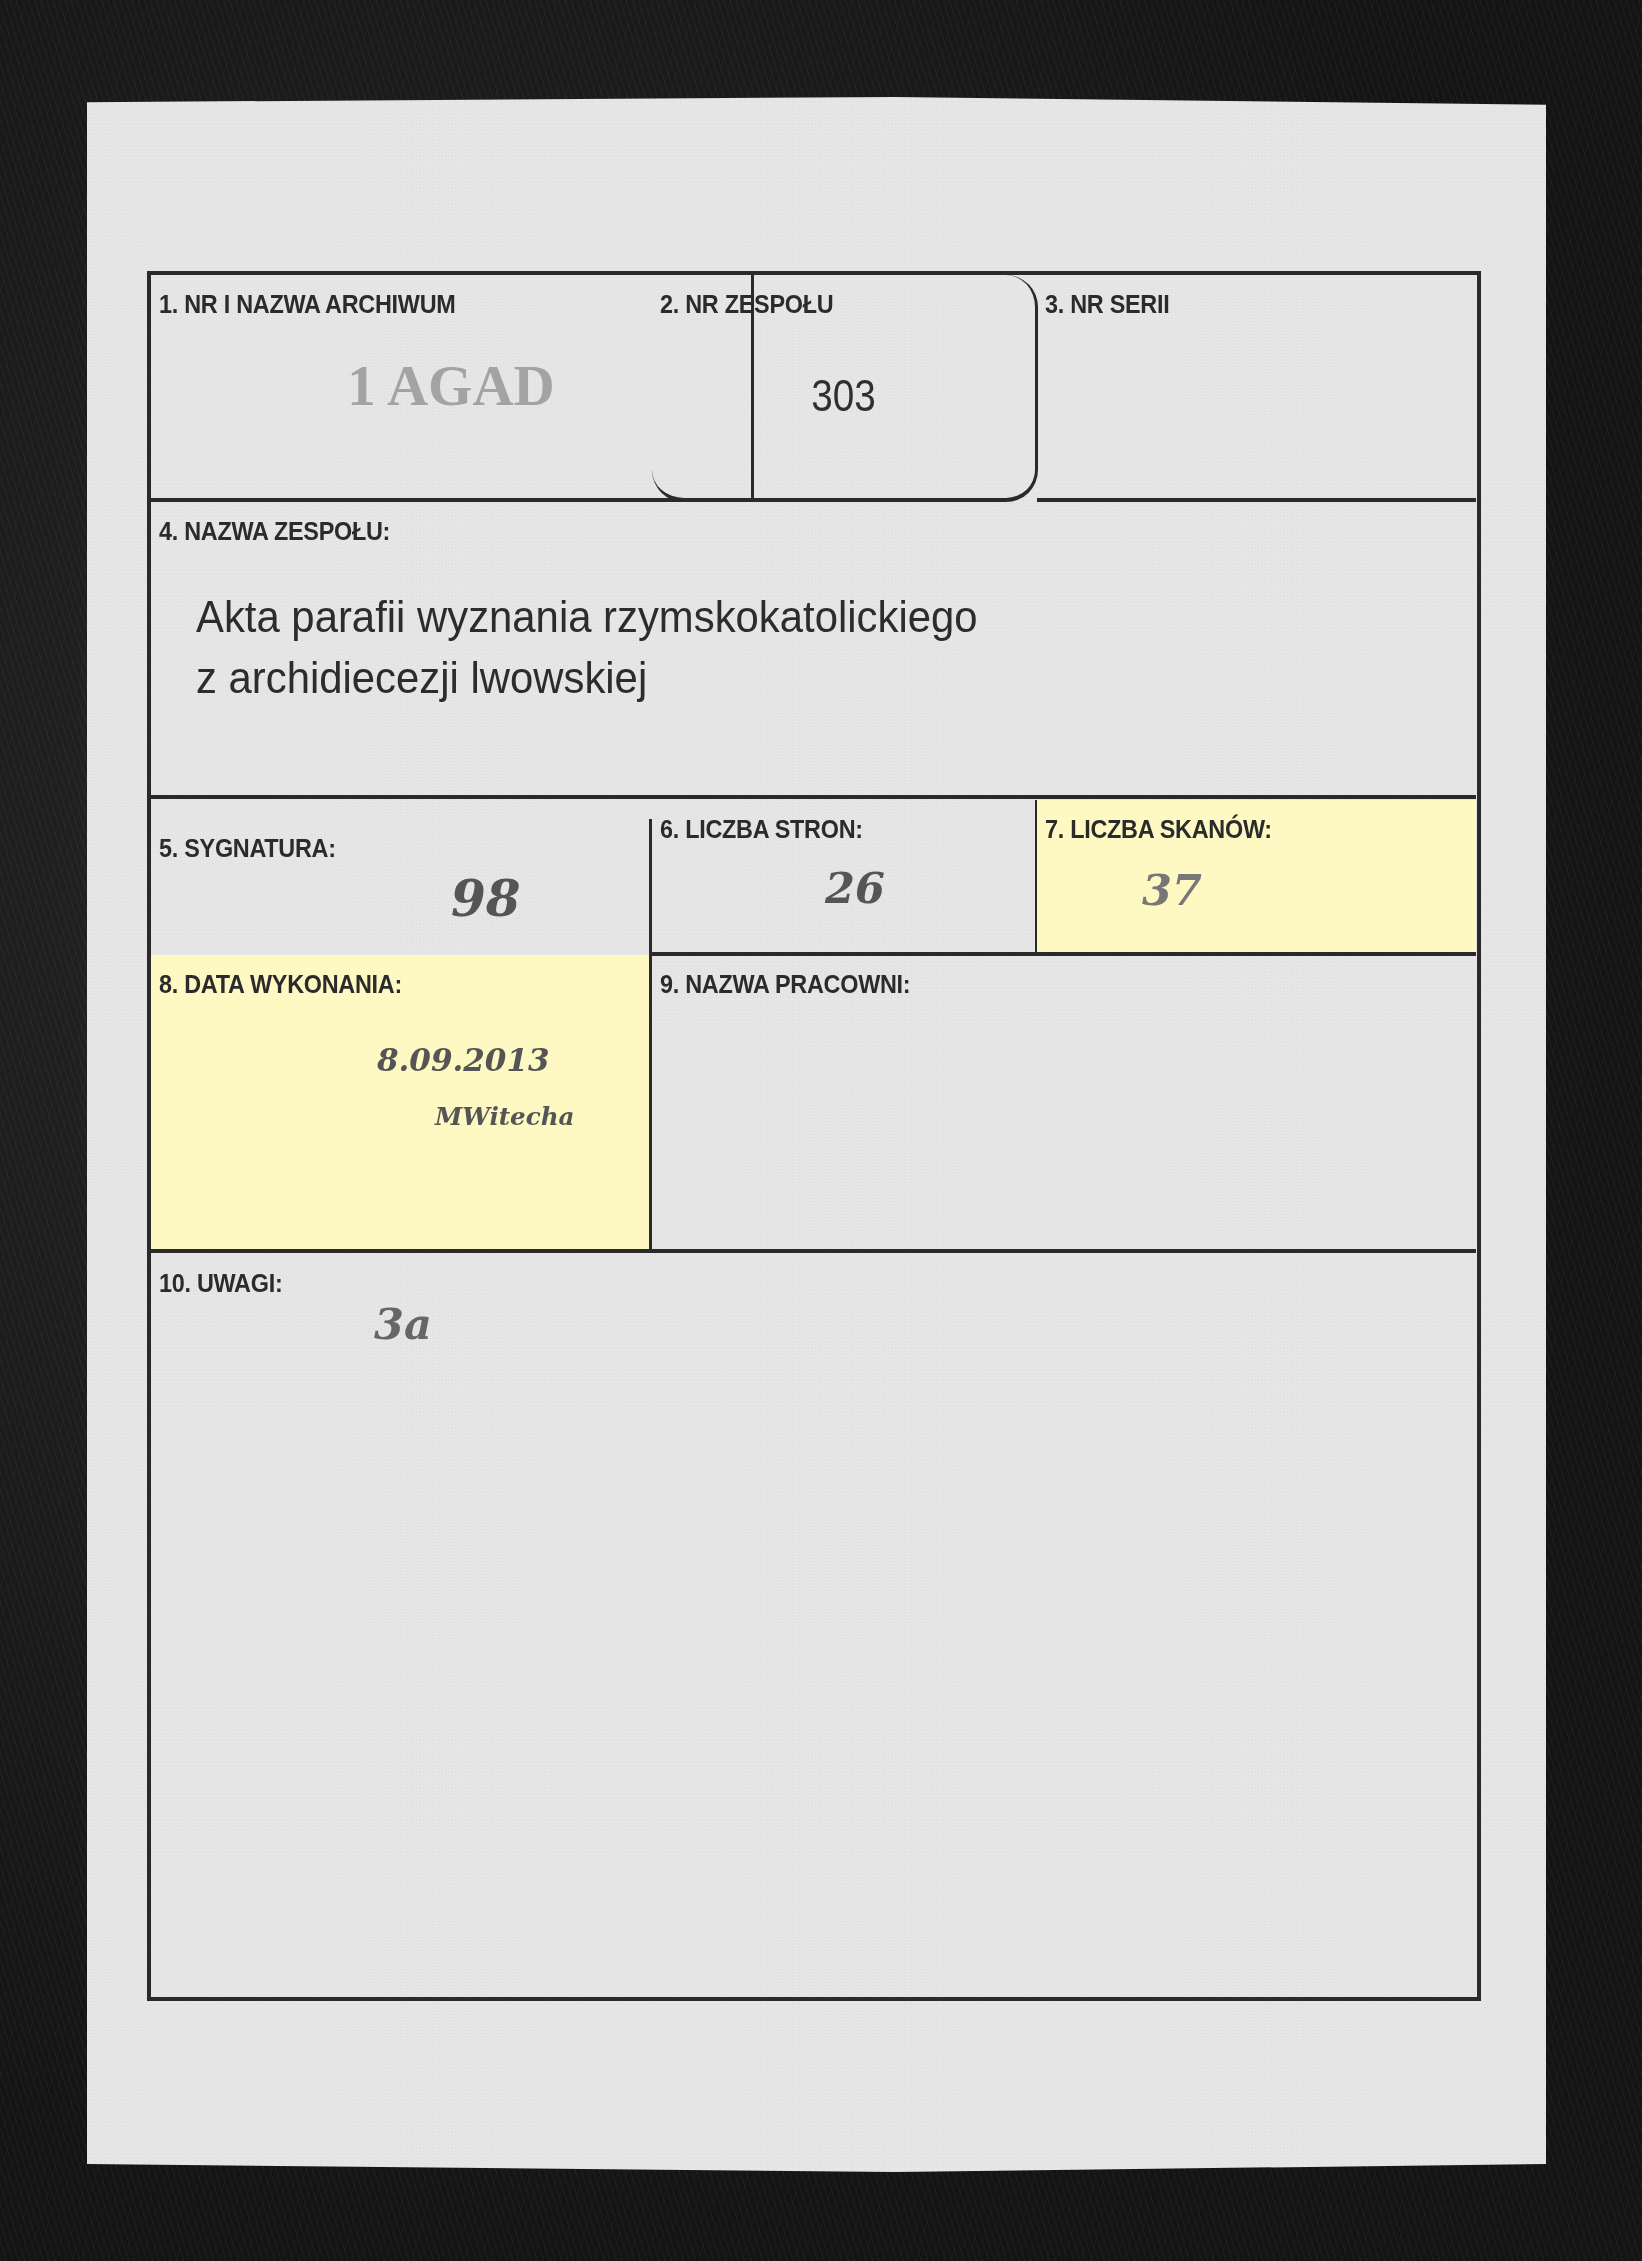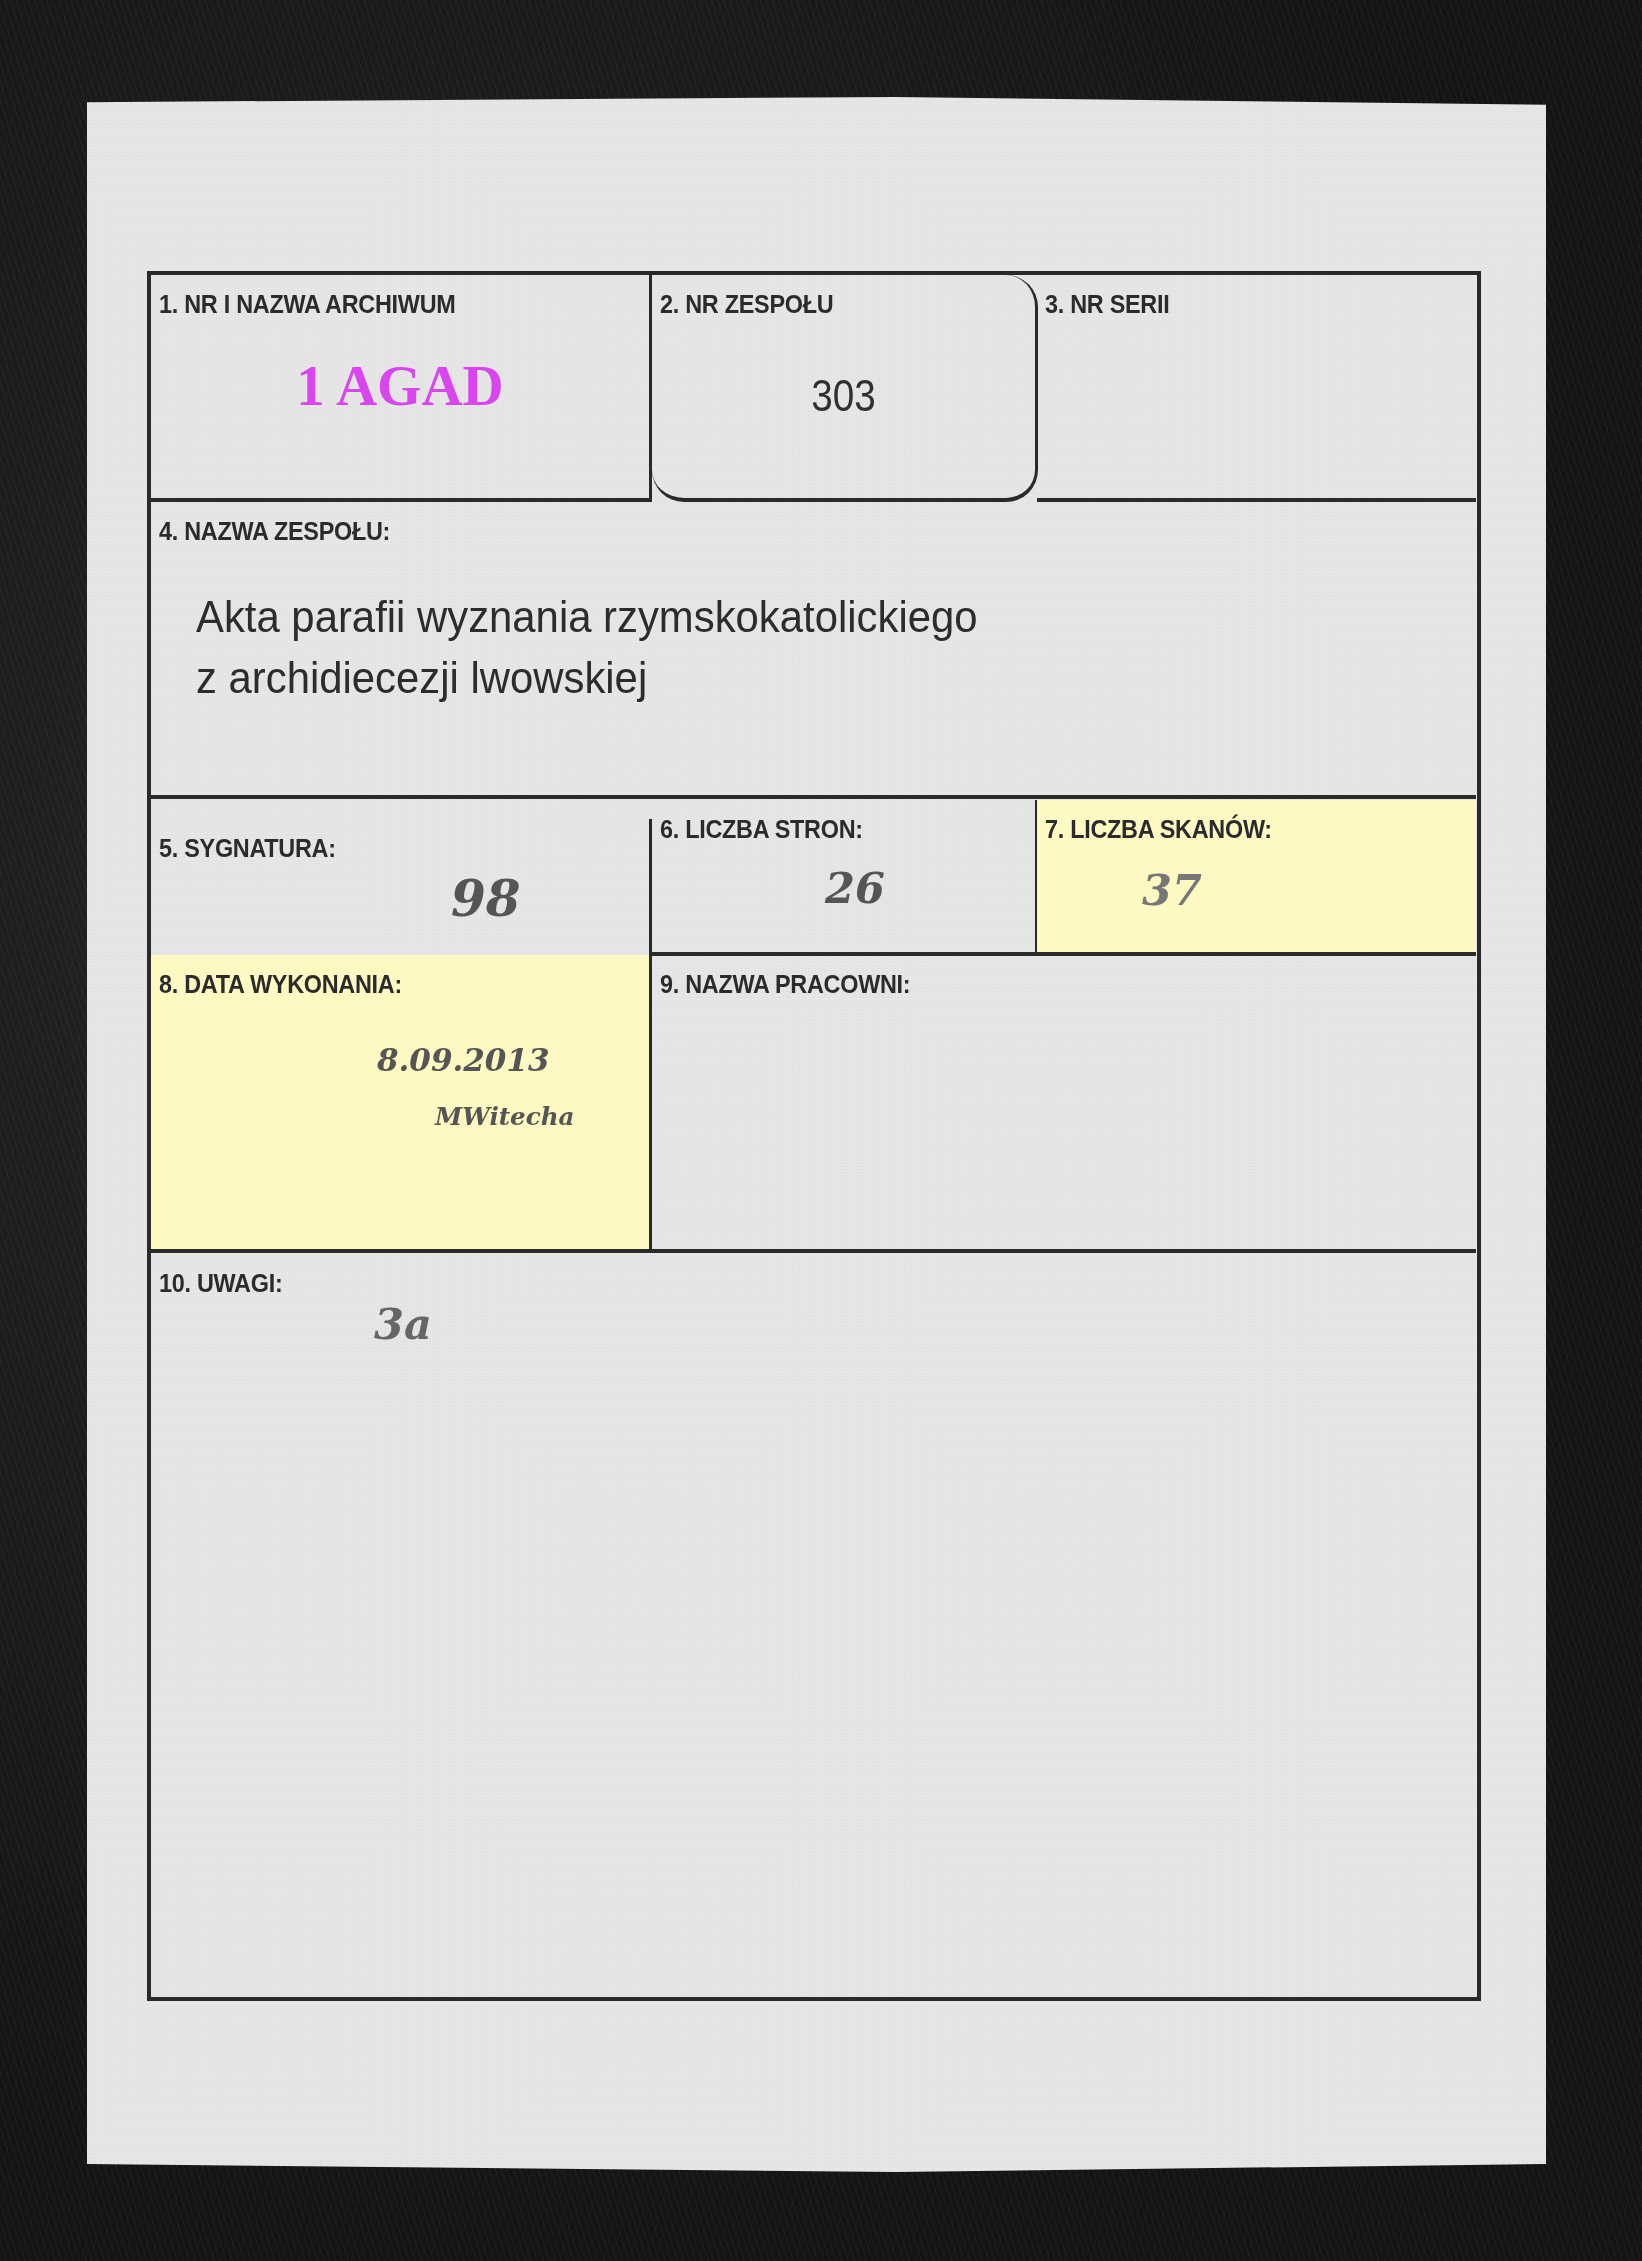--- a/index.html
+++ b/index.html
@@ -34,21 +34,21 @@
     .shaded { background: #fef9c3; }
     .label {
       position: absolute; left: 7.8px; top: 14.2px;
       font-family: "Liberation Sans", sans-serif; font-weight: bold;
       font-size: 26px; color: #2b2b2b; letter-spacing: -0.3px;
       transform: scaleX(0.9); transform-origin: left top; white-space: nowrap;
     }
     .archive-value {
       position: absolute; left: 0; right: 0; top: 78px; text-align: center;
       font-family: "Liberation Serif", serif; font-weight: bold;
-      font-size: 57px; color: #d946ef;
+      font-size: 57px; color: #a3a3a3;
     }
     .fond-value {
       position: absolute; left: 0; right: 0; top: 96px; text-align: center;
       font-family: "Liberation Sans", sans-serif; font-size: 44px; color: #2f2f2f;
       transform: scaleX(0.88);
     }
     .fond-name {
       position: absolute; left: 45px; top: 84px;
       font-family: "Liberation Sans", sans-serif; font-size: 45px; line-height: 61px;
       color: #2c2c2c; transform: scaleX(0.93); transform-origin: left top;
@@ -59,21 +59,21 @@
       color: #555; font-weight: bold; white-space: nowrap;
     }
   </style>
 </head>
 <body>
 
 <div class="paper"></div>
 
 <div class="form">
 
-  <div class="cell" style="left:0; top:0; width:501px; height:227px;">
+  <div class="cell" style="left:0; top:0; width:603px; height:227px;">
     <span class="label">1. NR I NAZWA ARCHIWUM</span>
     <div class="archive-value">1 AGAD</div>
   </div>
   <div class="cell" style="left:501px; top:0; width:386px; height:227px;border-radius:32px;">
     <span class="label">2. NR ZESPOŁU</span>
     <div class="fond-value">303</div>
   </div>
   <div class="cell last-col" style="left:886px; top:0; width:439px; height:227px;">
     <span class="label">3. NR SERII</span>
     <div class="fond-value"></div>

